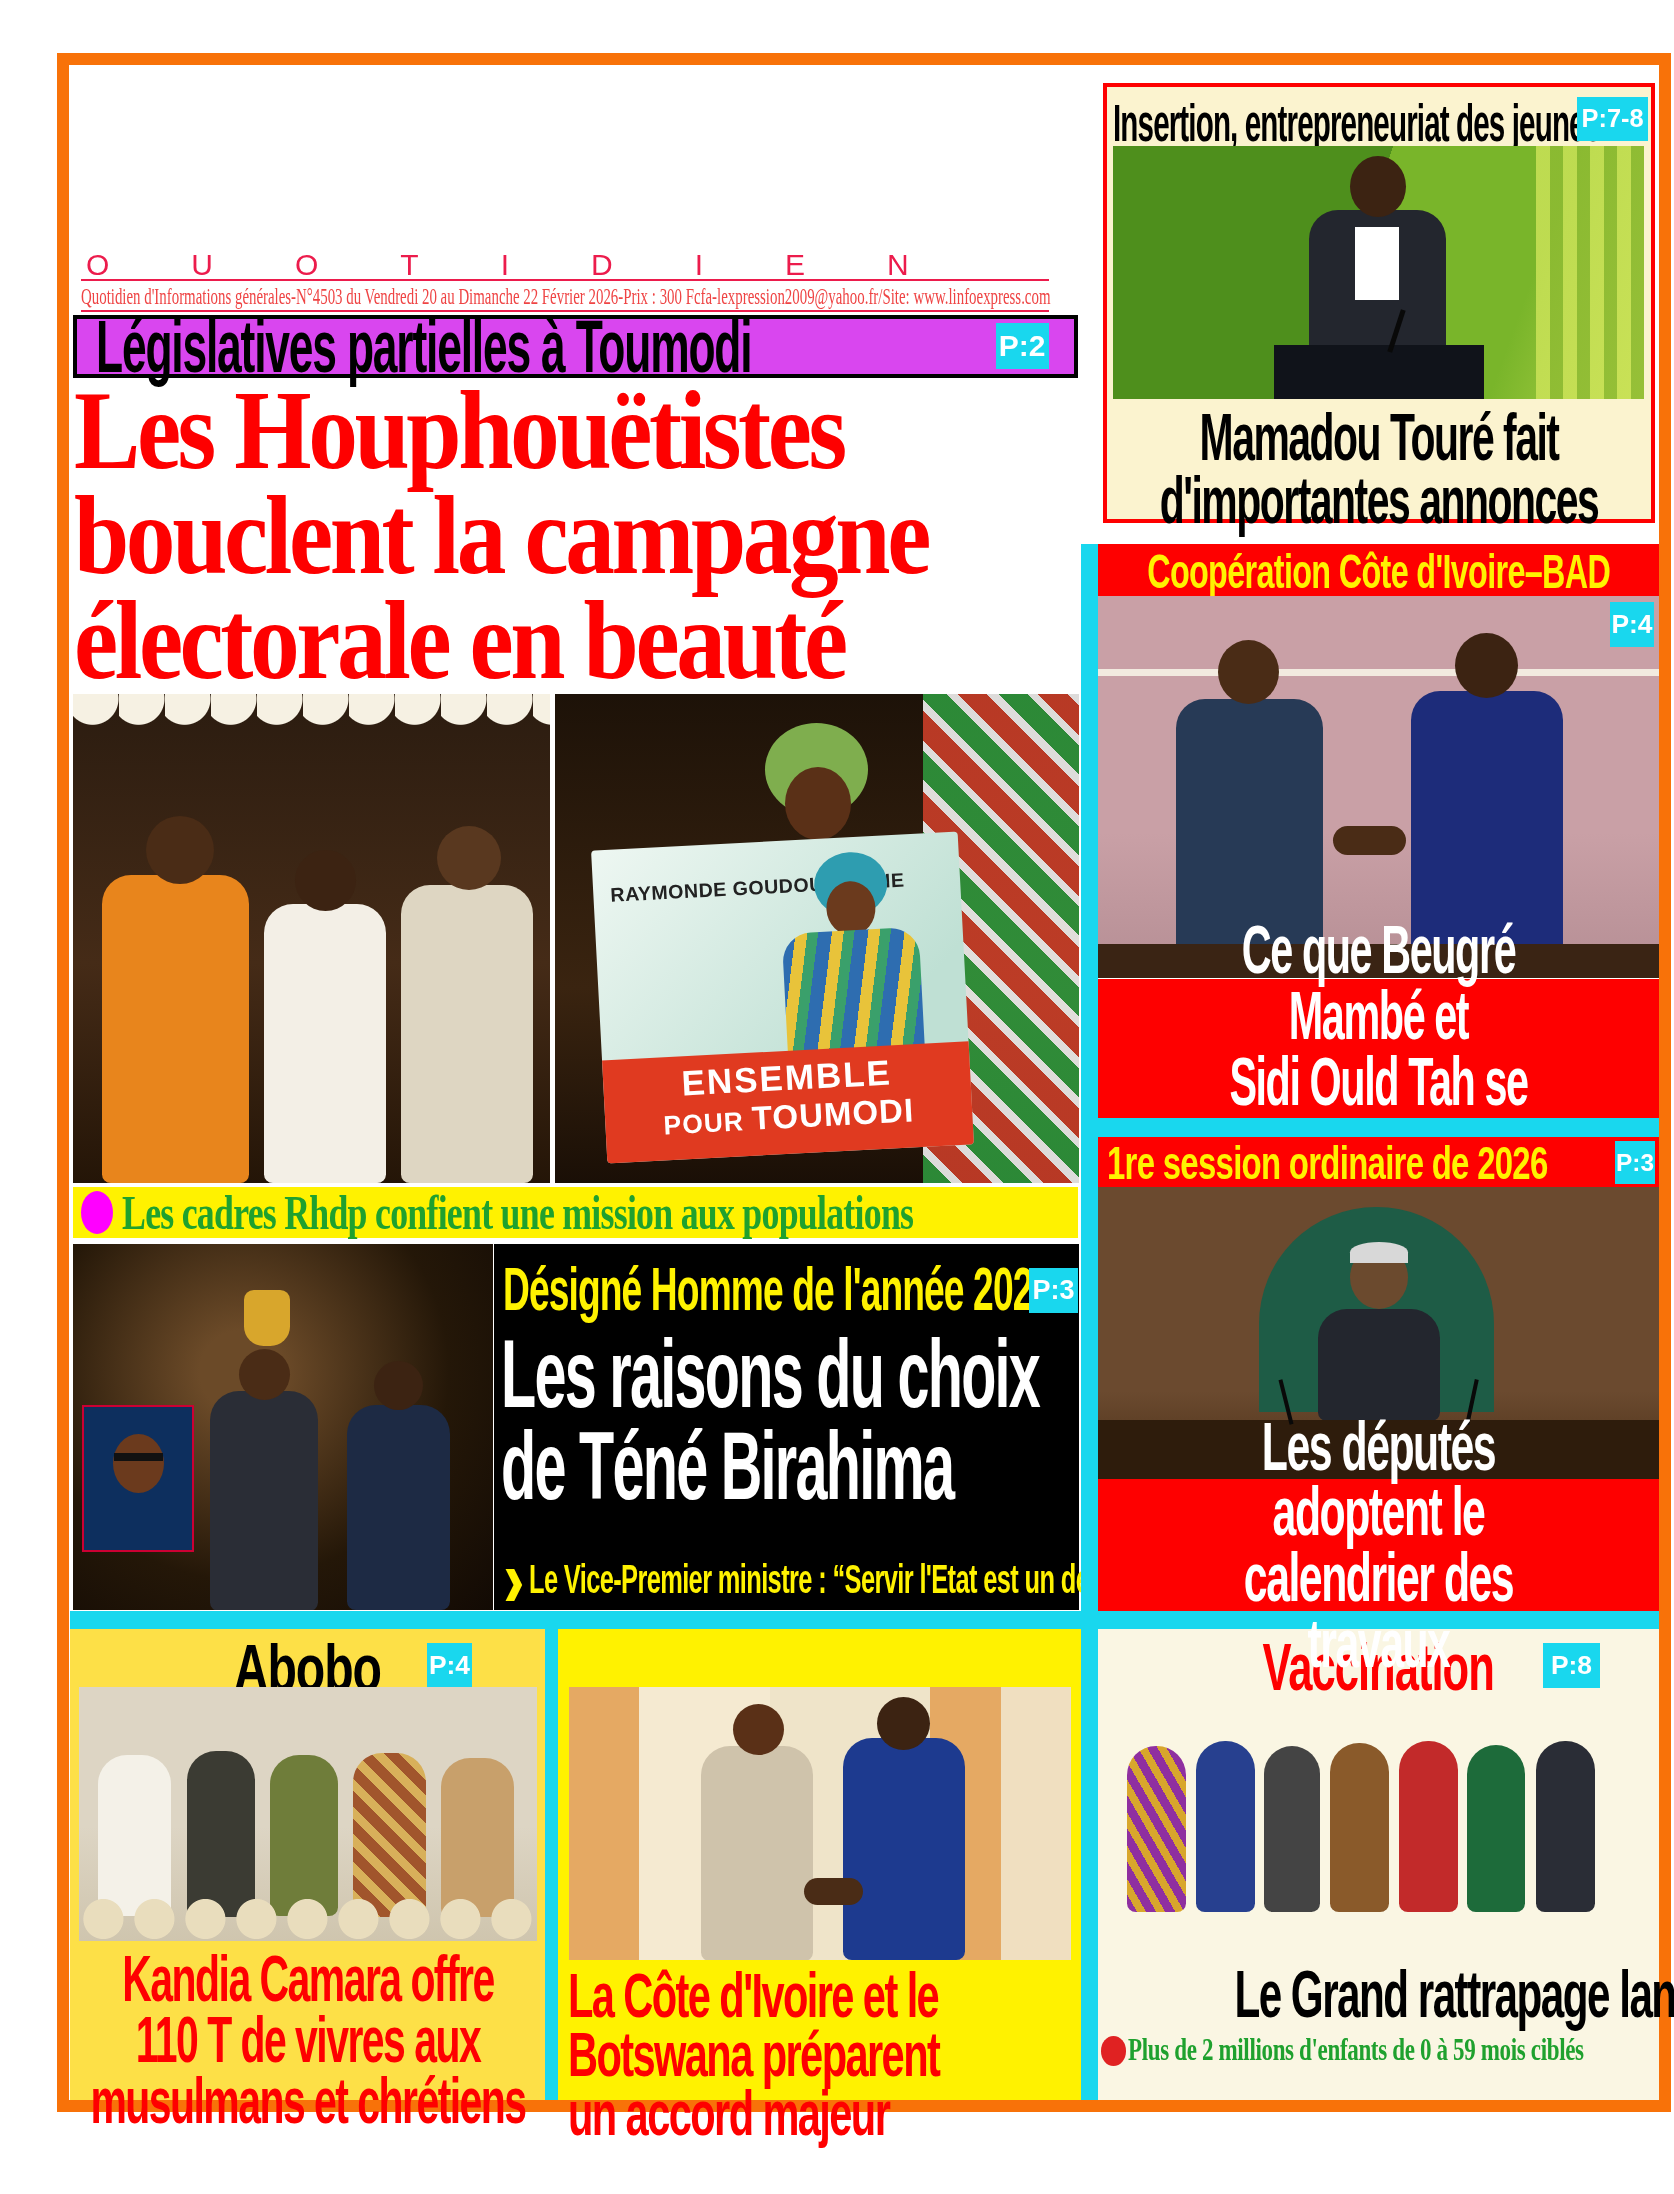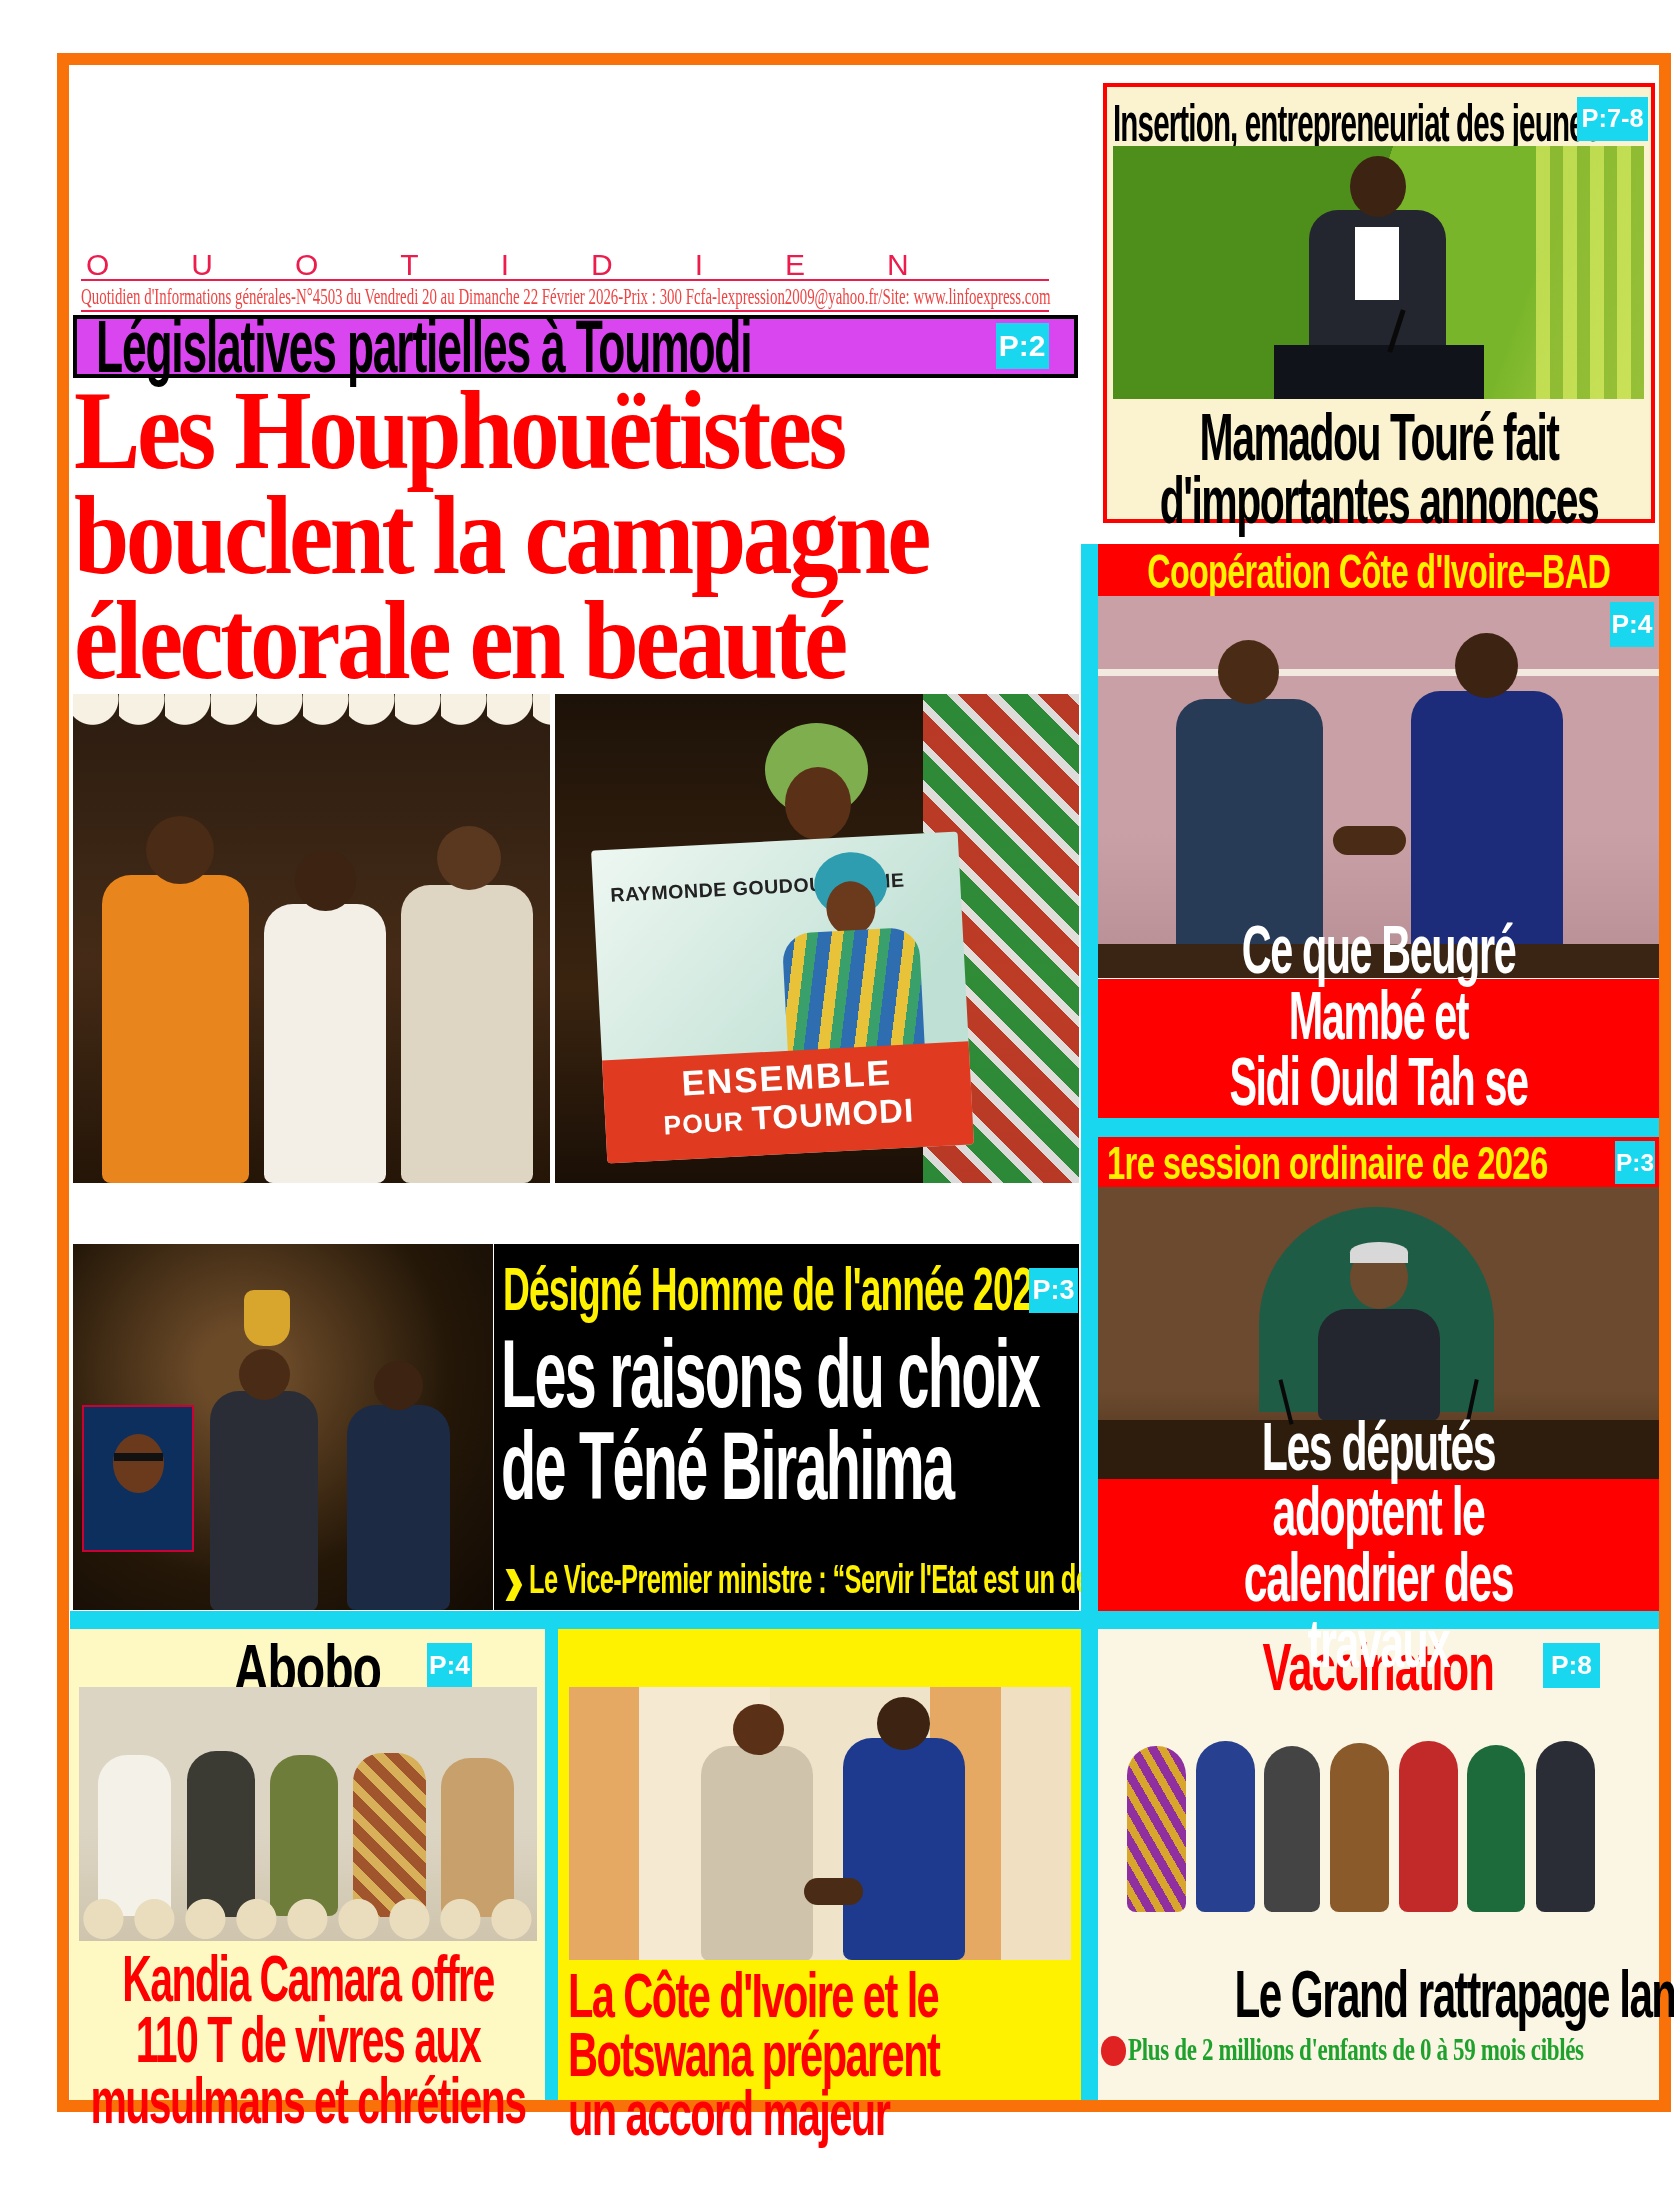--- a/index.html
+++ b/index.html
@@ -66,20 +66,24 @@
       <div class="head" style="right:86px;top:44px;width:49px;height:54px;background:#6b3a1d;"></div>
       <div class="fig" style="right:44px;top:93px;width:137px;height:127px;background:repeating-linear-gradient(100deg,#2e6db0 0 13.7px,#e8c33a 13.7px 25.4px,#3aa06b 25.4px 36px);"></div>
       <div class="abs" style="left:0;bottom:0;width:100%;height:103px;background:#e03a20;border-radius:0 0 3.9px 3.9px;color:#fff;text-align:center;">
         <div class="cond" style="font-size:35px;margin-top:6.8px;letter-spacing:2px;">ENSEMBLE</div>
         <div class="cond" style="font-size:26.4px;letter-spacing:1px;"><span>POUR</span>
              <span style="font-size:33px;">TOUMODI</span></div>
       </div>
     </div>
   </div>
 
+  <div class="abs" style="left:73px;top:1187px;width:1005px;height:51px;background:#FFF200;display:flex;align-items:center;">
+    <div style="width:32px;height:43px;border-radius:50%;background:#FF00FF;margin-left:7.8px;flex:none;"></div>
+    <span class="sqL serif" style="font-size:49px;color:#1FA12E;margin-left:8.8px;white-space:nowrap;transform:scaleX(.73);letter-spacing:-1px;">Les cadres Rhdp confient une mission aux populations</span>
+  </div>
 
   <div class="photo" style="left:73px;top:1244px;width:420px;height:366px;background:radial-gradient(circle at 40% 35%,#6b4a28 0 12%,#241708 60%,#120a04);">
     <div class="fig" style="left:137px;top:147px;width:108px;height:220px;background:#2a2d36;"></div>
     <div class="head" style="left:166px;top:105px;width:51px;height:51px;background:#4a2c16;"></div>
     <div class="abs" style="left:171px;top:46px;width:46px;height:56px;background:#d8a62c;border-radius:9.8px 9.8px 19.6px 19.6px;"></div>
     <div class="fig" style="left:274px;top:161px;width:103px;height:205px;background:#1d2a44;"></div>
     <div class="head" style="left:301px;top:117px;width:49px;height:49px;background:#3c2312;"></div>
     <div class="abs" style="left:8.8px;top:161px;width:112px;height:147px;background:#0d2f5e;border:2.9px solid #c03;box-sizing:border-box;">
       <div class="head" style="left:29px;top:27px;width:51px;height:59px;background:#6b3a1d;"></div>
       <div class="abs" style="left:30px;top:46px;width:49px;height:7.8px;background:#111;"></div>
@@ -95,21 +99,21 @@
       <span class="cond" style="font-size:31px;">❱</span>
       <span class="sqL cond" style="font-size:41px;transform:scaleX(.62);letter-spacing:-1px;">Le Vice-Premier ministre : “Servir l'Etat est un devoir”</span>
     </div>
   </div>
 
   <div class="cyan" style="left:1081px;top:544px;width:17px;height:1085px;"></div>
   <div class="cyan" style="left:70px;top:1611px;width:1589px;height:17.6px;"></div>
   <div class="cyan" style="left:545px;top:1629px;width:12.7px;height:471px;"></div>
   <div class="cyan" style="left:1081px;top:1629px;width:17px;height:471px;"></div>
 
-  <div class="abs" style="left:70px;top:1629px;width:475px;height:471px;background:#fef9c3;">
+  <div class="abs" style="left:70px;top:1629px;width:475px;height:471px;background:#fde047;">
     <div class="abs" style="left:0;top:0;width:100%;height:55px;text-align:center;">
       <span class="sq cond" style="font-size:67px;color:#000;transform:scaleX(.72);letter-spacing:-1.5px;">Abobo</span>
       <div class="badge" style="position:absolute;right:73px;top:13.7px;width:45px;height:45px;font-size:26.4px;">P:4</div>
     </div>
     <div class="photo" style="left:8.8px;top:58px;width:458px;height:254px;background:linear-gradient(180deg,#ddd5c4 0 55%,#cfc5ae);">
       <div class="fig" style="left:19.6px;top:68px;width:73px;height:161px;background:#f4f1e8;"></div>
       <div class="fig" style="left:108px;top:64px;width:68px;height:166px;background:#3b3b33;"></div>
       <div class="fig" style="left:191px;top:68px;width:68px;height:161px;background:#6f7d3a;"></div>
       <div class="fig" style="left:274px;top:66px;width:73px;height:164px;background:repeating-linear-gradient(45deg,#a1552c 0 10.8px,#d8b05a 10.8px 19.6px);"></div>
       <div class="fig" style="left:362px;top:71px;width:73px;height:159px;background:#c8a06b;"></div>

